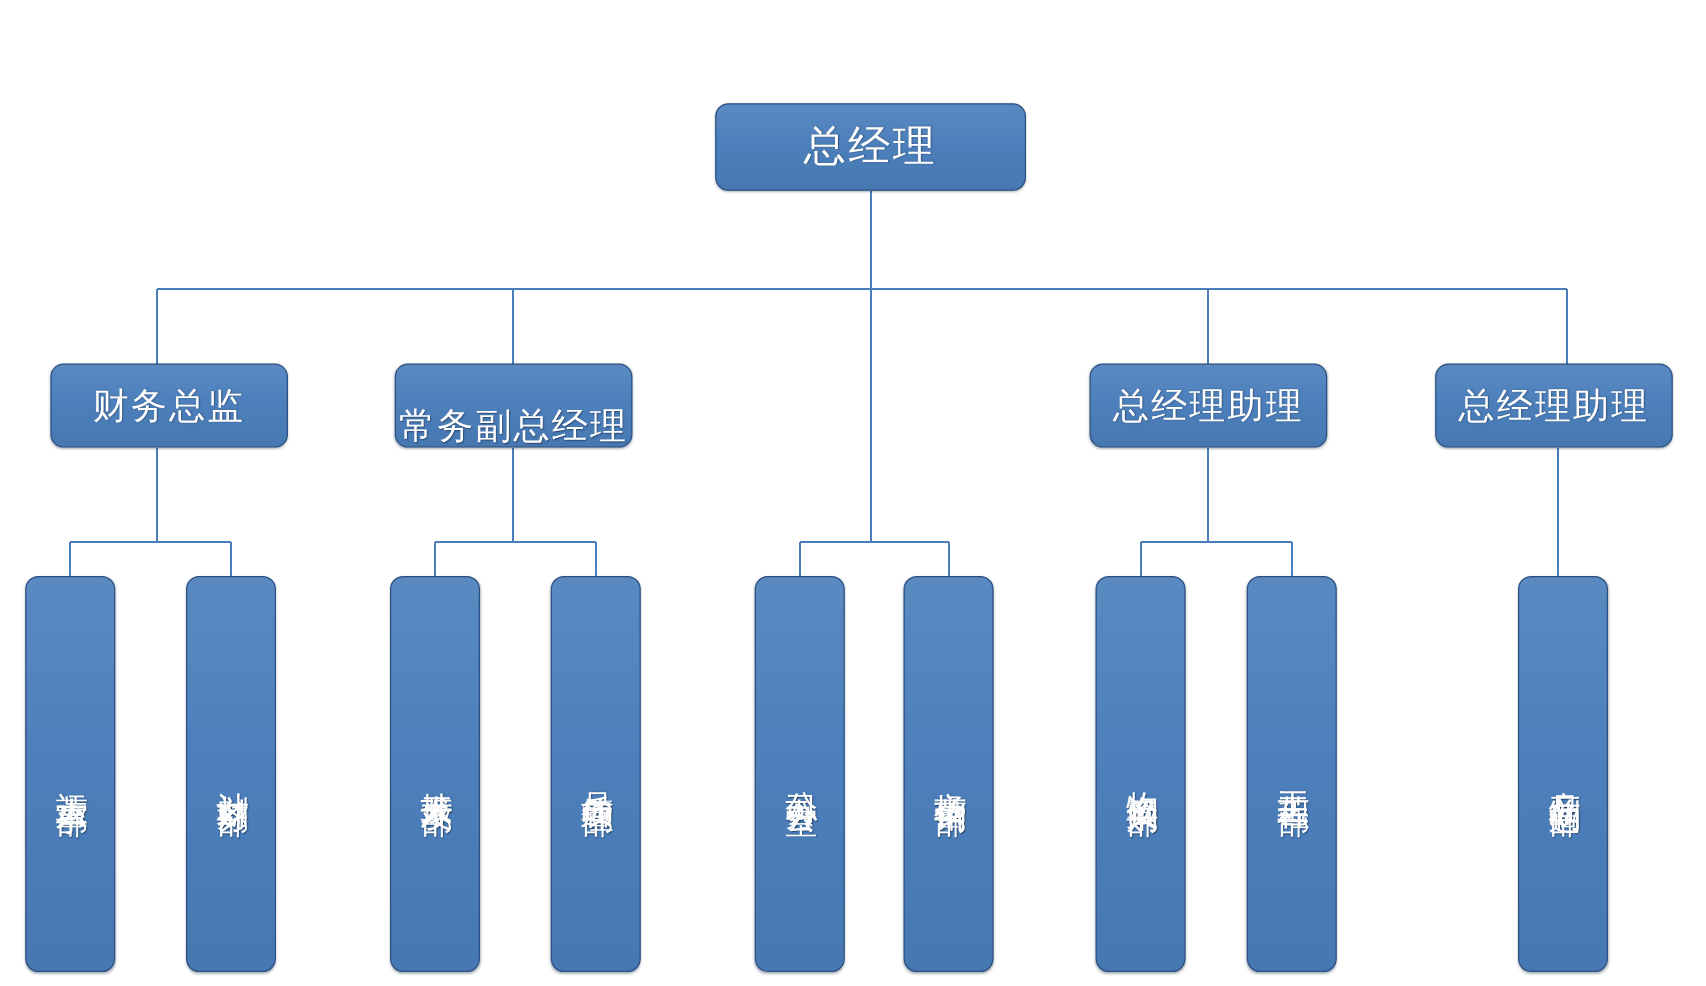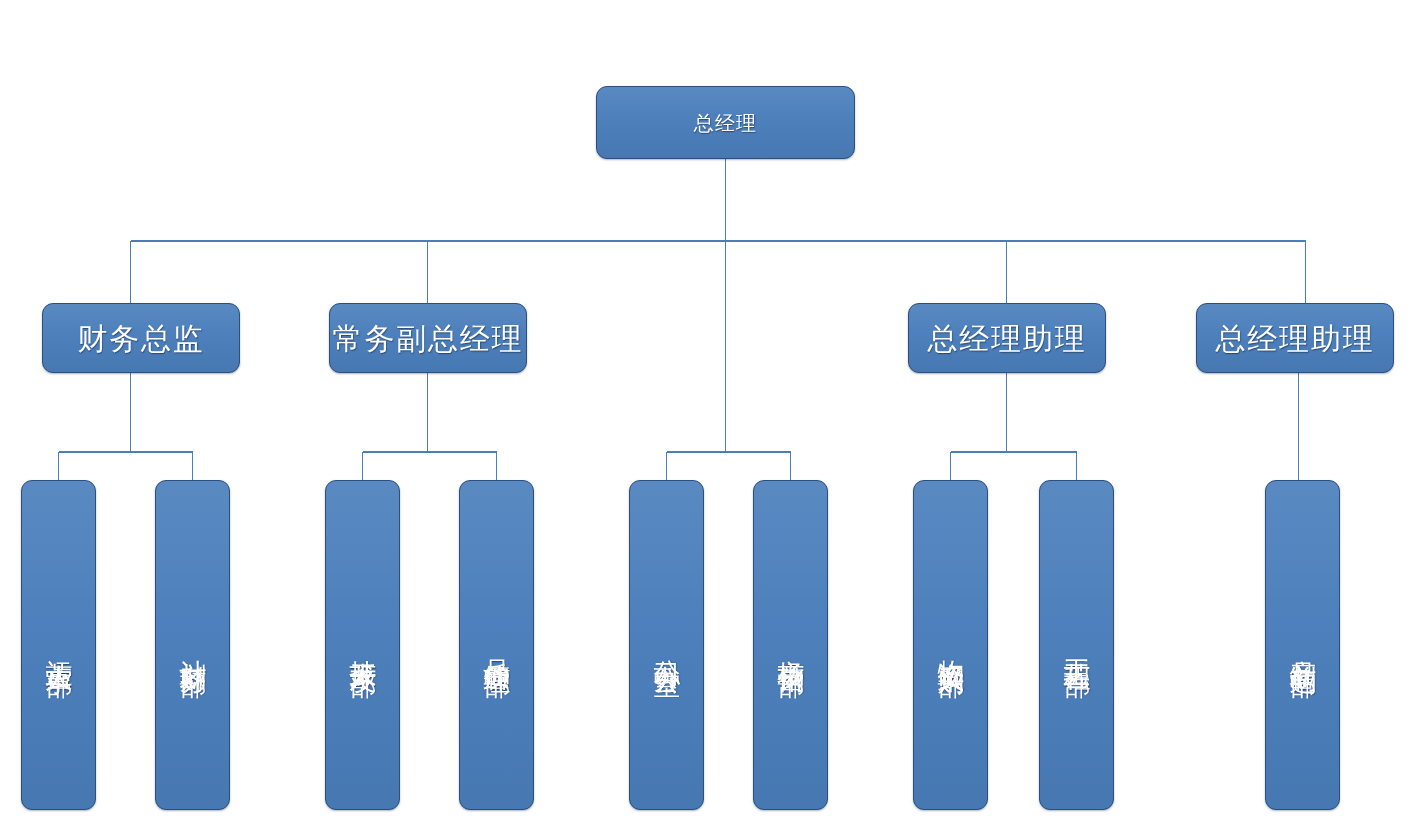--- a/index.html
+++ b/index.html
@@ -47,21 +47,21 @@
     text-shadow: 0.6px 0.6px 1.2px rgba(10,25,50,0.55);
     font-weight: 400;
   }
   
   .node.horiz .label {
     font-size: 30px;
     line-height: 1.1;
     white-space: nowrap;
   }
   .node.root .label {
-    font-size: 20px;
+    font-size: 35px;
   }
   
   .node.vert {
     align-items: center;
     justify-content: center;
   }
   .node.vert .label {
     writing-mode: vertical-rl;
     text-orientation: upright;
     font-size: 27px;
@@ -112,21 +112,21 @@
   </svg>
 
   <div class="node horiz root" style="left:596px; top:86px; width:259px; height:73px;">
     <span class="label">总经理</span>
   </div>
 
   <div class="node horiz" style="left:42px; top:303px; width:198px; height:70px;">
     <span class="label">财务总监</span>
   </div>
 
-  <div class="node horiz" style="left:329px; top:303px; width:198px; height:70px;">
+  <div class="node horiz" style="left:329px; top:303px; width:198px; height:70px;align-items:flex-end;">
     <span class="label">常务副总经理</span>
   </div>
 
   <div class="node horiz" style="left:908px; top:303px; width:198px; height:70px;">
     <span class="label">总经理助理</span>
   </div>
 
   <div class="node horiz" style="left:1196px; top:303px; width:198px; height:70px;">
     <span class="label">总经理助理</span>
   </div>

